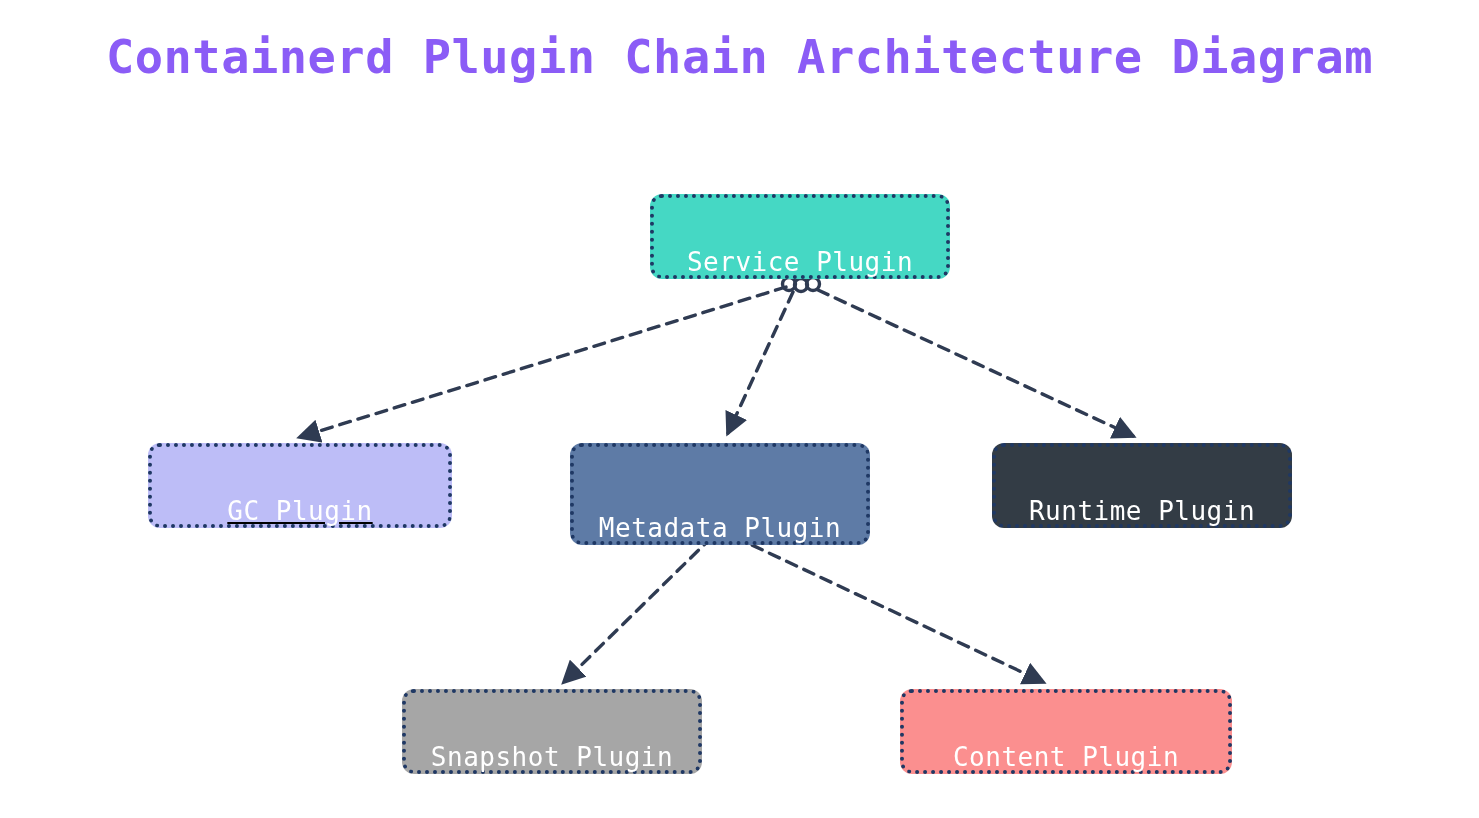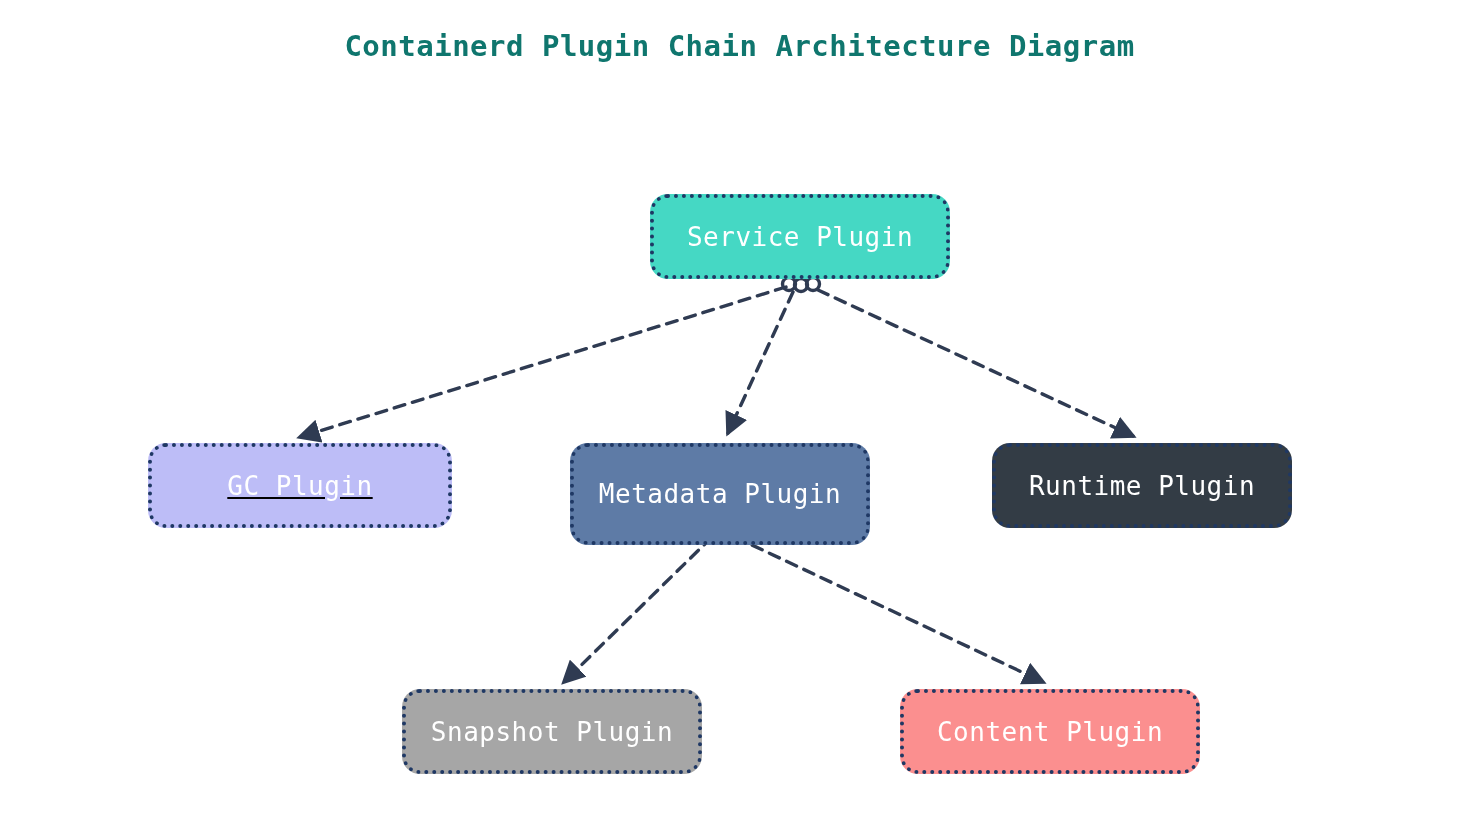--- a/index.html
+++ b/index.html
@@ -24,46 +24,46 @@
   }
 
   
   #diagram-title {
     position: absolute;
     left: 0;
     top: 29px;
     width: 1479px;
     text-align: center;
     font-family: "DejaVu Sans Mono", "Liberation Mono", monospace;
-    font-size: 29px;
+    font-size: 47px;
     font-weight: 700;
     letter-spacing: 0.5px;
-    color: #0f766e;
+    color: #8b5cf6;
     white-space: pre;
     user-select: none;
   }
 
   
   #edge-layer {
     position: absolute;
     left: 0;
     top: 0;
     width: 1479px;
     height: 818px;
     pointer-events: none;
   }
 
   
   .node {
     position: absolute;
     box-sizing: border-box;
     border: 4px dotted #1F3864;
-    border-radius: 18px;
+    border-radius: 12px;
     display: flex;
-    align-items: center;
+    align-items: flex-end;
     justify-content: center;
     z-index: 3;
   }
   .node-label {
     font-family: "DejaVu Sans Mono", "Liberation Mono", monospace;
     font-size: 26px;
     font-weight: 400;
     letter-spacing: 0.5px;
     color: #ffffff;
     white-space: pre;
@@ -71,21 +71,21 @@
     text-align: center;
     line-height: 1;
   }
 
   
   #node-service  { left: 650px; top: 194px; width: 300px; height: 85px; background: #45D8C4; }
   #node-gc       { left: 148px; top: 443px; width: 304px; height: 85px; background: #BDBDF7; text-decoration: underline; }
   #node-metadata { left: 570px; top: 443px; width: 300px; height: 102px; background: #5E7BA6; }
   #node-runtime  { left: 992px; top: 443px; width: 300px; height: 85px; background: #333C45; }
   #node-snapshot { left: 402px; top: 689px; width: 300px; height: 85px; background: #A6A6A6; }
-  #node-content  { left: 900px; top: 689px; width: 300px; height: 85px; background: #FB8F8F; }
+  #node-content  { left: 900px; top: 689px; width: 332px; height: 85px; background: #FB8F8F; }
 </style>
 </head>
 <body>
 
 <div id="diagram-root">
 
   <div id="diagram-title">Containerd Plugin Chain Architecture Diagram</div>
 
   <svg id="edge-layer" viewBox="0 0 1479 818" xmlns="http://www.w3.org/2000/svg">
     <defs>

